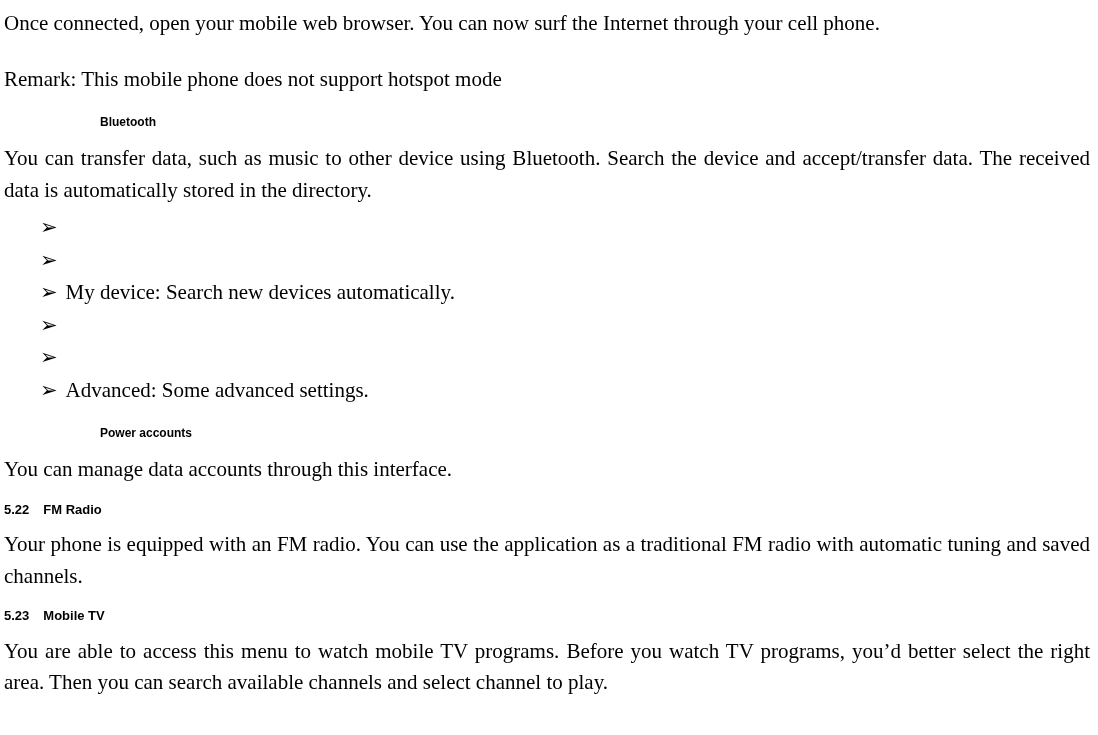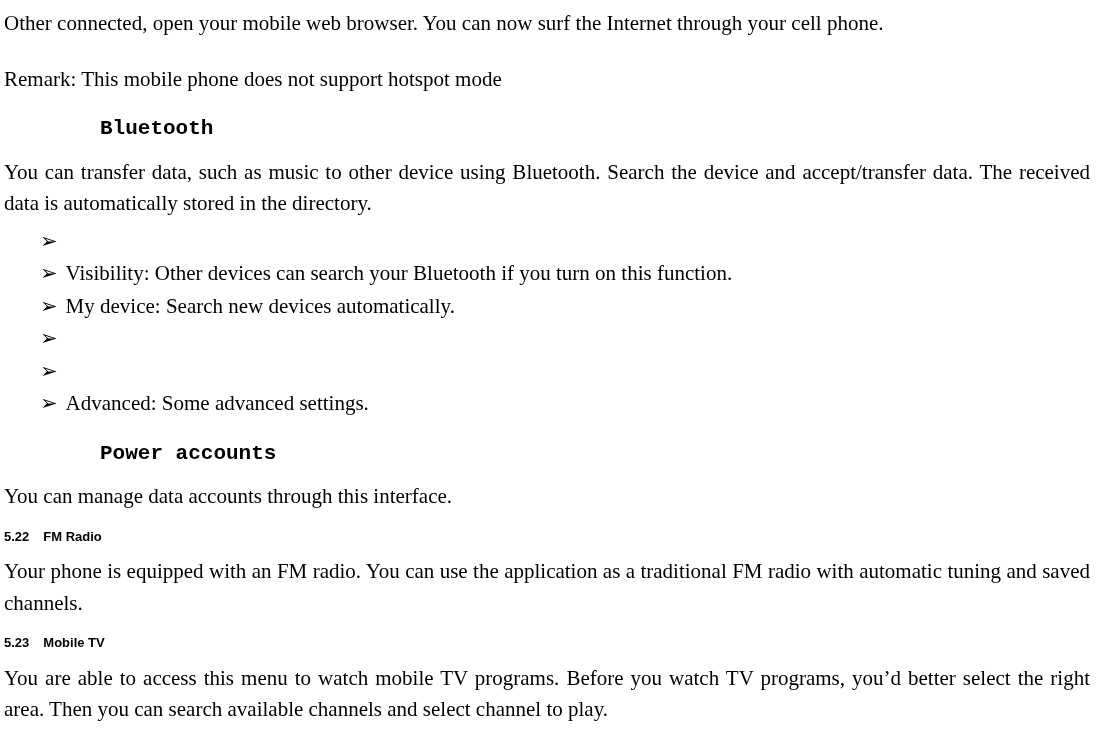--- a/index.html
+++ b/index.html
@@ -17,23 +17,23 @@
       width: 1098px;
     }
     .para {
       margin-bottom: 6px;
       text-align: justify;
     }
     .para.intro {
       margin-bottom: 24px;
     }
     .heading-sub {
-      font-family: Liberation Mono, monospace;
+      font-family: Liberation Sans, sans-serif;
       font-weight: bold;
-      font-size: 21px;
+      font-size: 12px;
       margin-left: 96px;
       margin-top: 18px;
       margin-bottom: 12px;
     }
     .heading-num {
       font-family: Arial, Helvetica, sans-serif;
       font-weight: bold;
       font-size: 13px;
       margin-top: 14px;
       margin-bottom: 10px;
@@ -55,35 +55,34 @@
       margin-right: 8px;
       flex-shrink: 0;
     }
     .sec-num {
       margin-right: 14px;
     }
   </style>
 </head>
 <body>
 
-<p class="para intro">Other connected, open your mobile web browser. You can now surf the Internet through your cell phone.</p>
+<p class="para intro">Once connected, open your mobile web browser. You can now surf the Internet through your cell phone.</p>
 
 <p class="para">Remark: This mobile phone does not support hotspot mode</p>
 
 <div class="heading-sub">Bluetooth</div>
 
 <p class="para">You can transfer data, such as music to other device using Bluetooth. Search the device and accept/transfer data. The received data is automatically stored in the directory.</p>
 
 <div class="bullet-list">
   <div class="bullet-item">
     <span class="bullet-marker">➢</span>
   </div>
   <div class="bullet-item">
     <span class="bullet-marker">➢</span>
-    <span>Visibility: Other devices can search your Bluetooth if you turn on this function.</span>
   </div>
   <div class="bullet-item">
     <span class="bullet-marker">➢</span>
     <span>My device: Search new devices automatically.</span>
   </div>
   <div class="bullet-item">
     <span class="bullet-marker">➢</span>
   </div>
   <div class="bullet-item">
     <span class="bullet-marker">➢</span>

